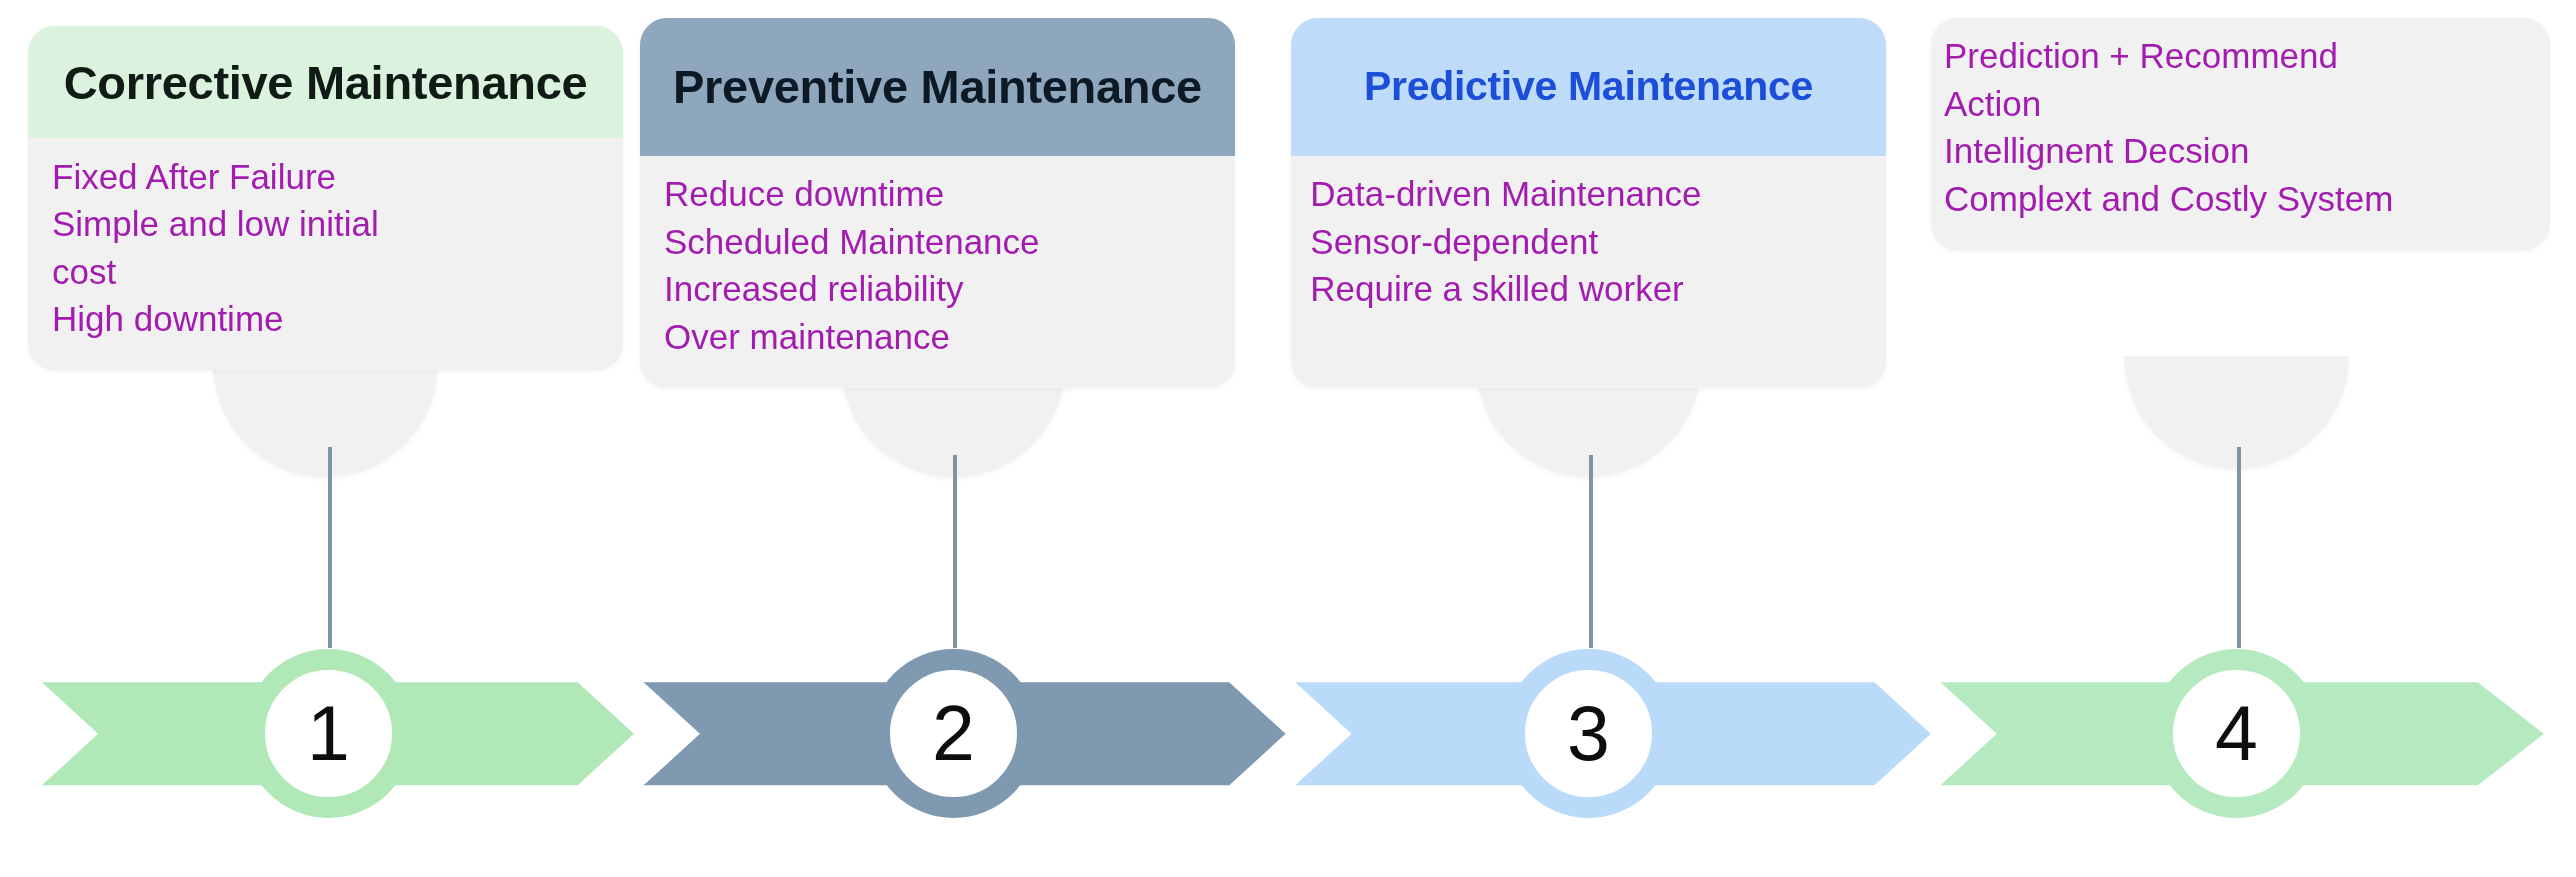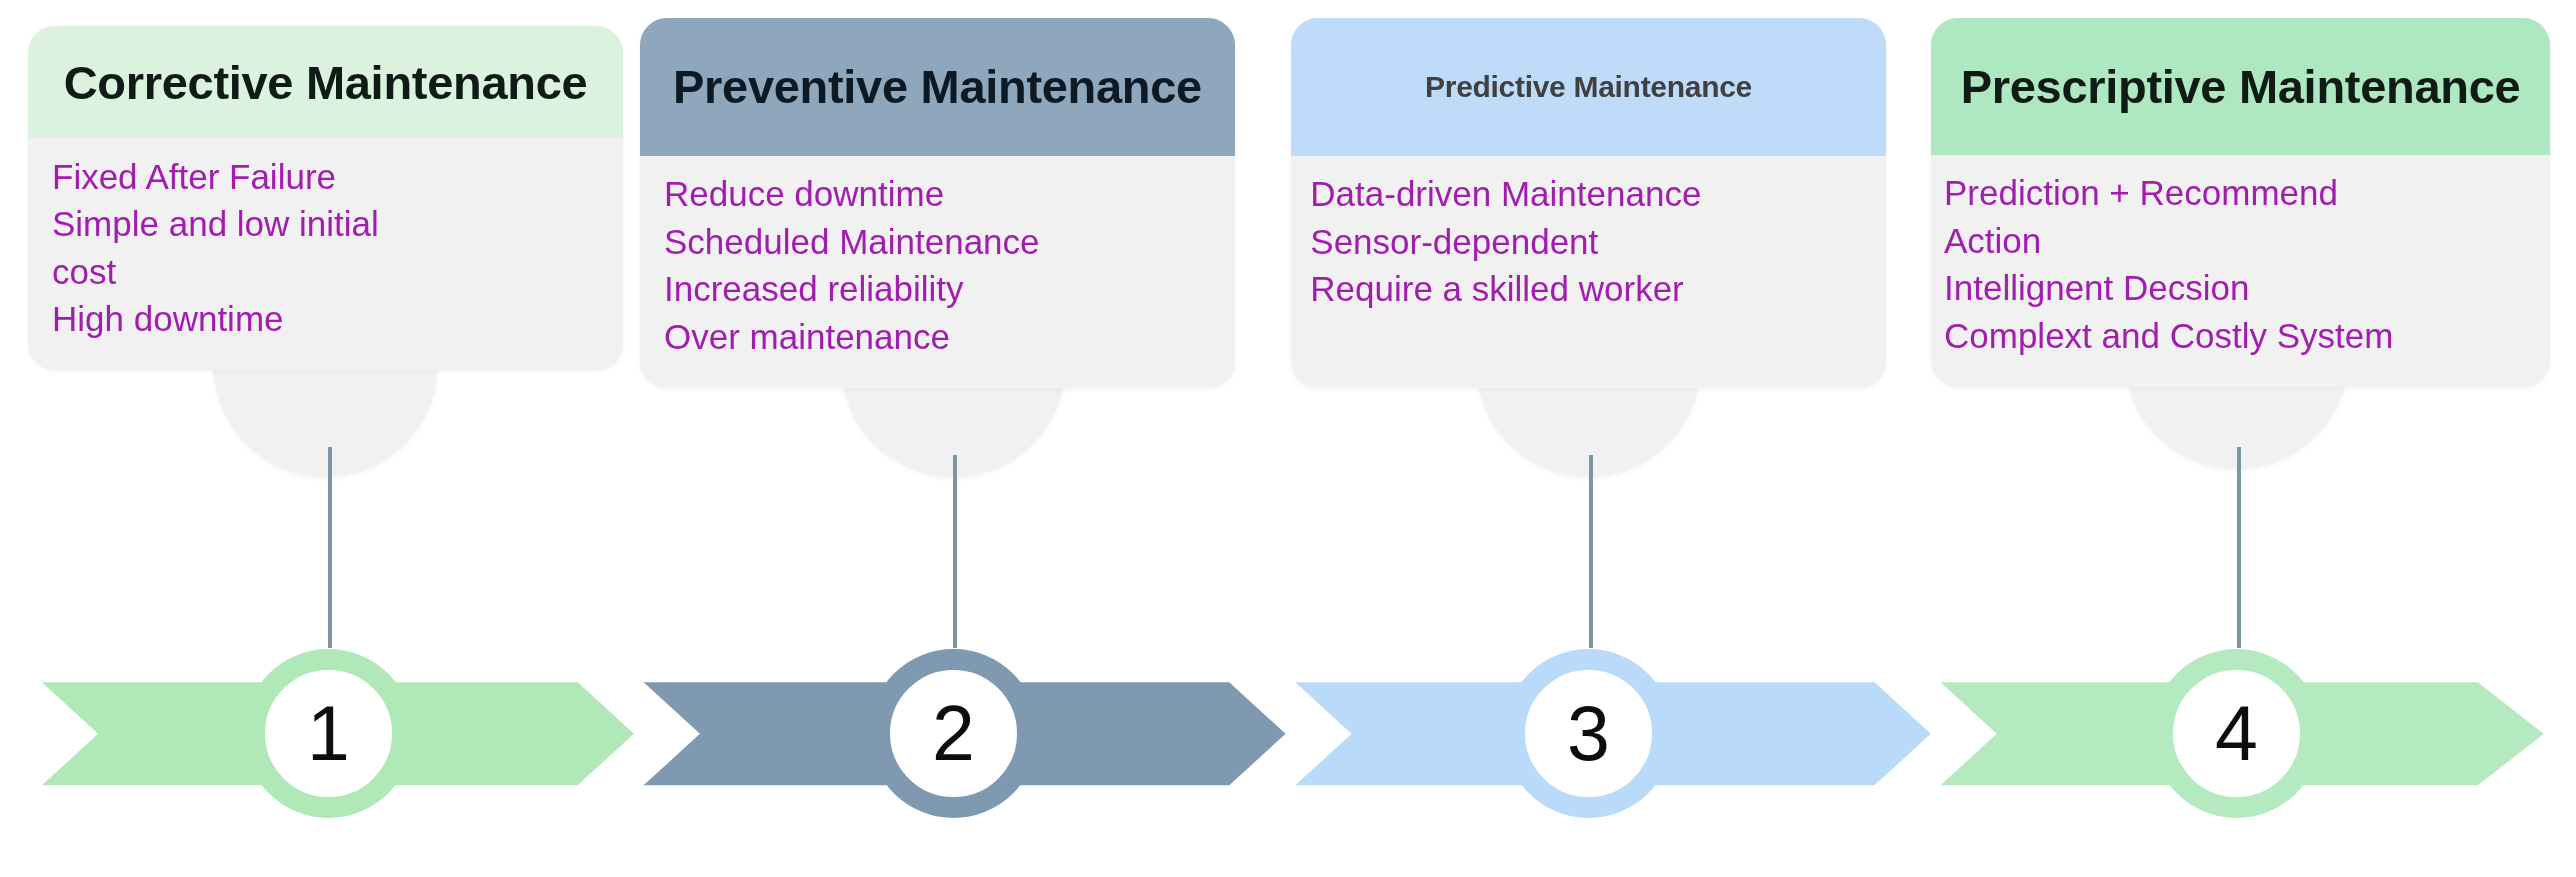--- a/index.html
+++ b/index.html
@@ -149,40 +149,37 @@
   </div>
   <div class="connector" style="left: 953px; top: 455px; height: 193px; background: rgb(126, 150, 163);"></div>
   <div class="node" style="left: 869px; top: 649px; width: 169px; height: 169px; border: 21px solid rgb(126, 153, 176); background: rgb(255, 255, 255);">
     <span class="node-num" style="color: rgb(13, 13, 13);">2</span>
   </div>
 
   <div class="card" style="left:1291px; top:17.7px; width:595px;">
     <div class="card-tail" style="left: 185px; top: 346px; width: 225px; height: 113px; background: rgb(241, 241, 241);"></div>
     <div class="card-bubble" style="background: rgb(241, 241, 241);">
       <div class="card-head" style="height: 138px; padding: 0px 22.5px; background: rgb(190, 220, 249);">
-        <span class="card-head-title" style="font-size:30px; color:#404040;">Predictive Maintenance</span>
+        <span class="card-head-title" style="font-size:41px; color:#1d4ed8;">Predictive Maintenance</span>
       </div>
       <div class="card-body" style="min-height: 232px; padding-left: 19.3px; background: rgb(241, 241, 241);">
         <div class="card-line">Data-driven Maintenance</div>
         <div class="card-line">Sensor-dependent</div>
         <div class="card-line">Require a skilled worker</div>
       </div>
     </div>
   </div>
   <div class="connector" style="left: 1589px; top: 455px; height: 193px; background: rgb(126, 150, 163);"></div>
   <div class="node" style="left: 1504px; top: 649px; width: 169px; height: 169px; border: 21px solid rgb(185, 218, 249); background: rgb(255, 255, 255);">
     <span class="node-num" style="color: rgb(13, 13, 13);">3</span>
   </div>
 
   <div class="card" style="left:1931px; top:17.7px; width:619px;">
     <div class="card-tail" style="left: 193px; top: 338px; width: 225px; height: 113px; background: rgb(241, 241, 241);"></div>
     <div class="card-bubble" style="background: rgb(241, 241, 241);">
-      <div class="card-head" style="height: 137px; padding: 0px 17.7px; background: rgb(173, 232, 192);">
-        <span class="card-head-title" style="font-size:47px; color:#101b16;">Prescriptive Maintenance</span>
-      </div>
       <div class="card-body" style="min-height: 224px; padding-left: 13px; padding-right: 9.7px; background: rgb(241, 241, 241);">
         <div class="card-line" style="max-width:491px;">Prediction + Recommend Action</div>
         <div class="card-line">Intellignent Decsion</div>
         <div class="card-line">Complext and Costly System</div>
       </div>
     </div>
   </div>
   <div class="connector" style="left: 2237px; top: 447px; height: 201px; background: rgb(126, 150, 163);"></div>
   <div class="node" style="left: 2152px; top: 649px; width: 169px; height: 169px; border: 21px solid rgb(181, 233, 191); background: rgb(255, 255, 255);">
     <span class="node-num" style="color: rgb(13, 13, 13);">4</span>

